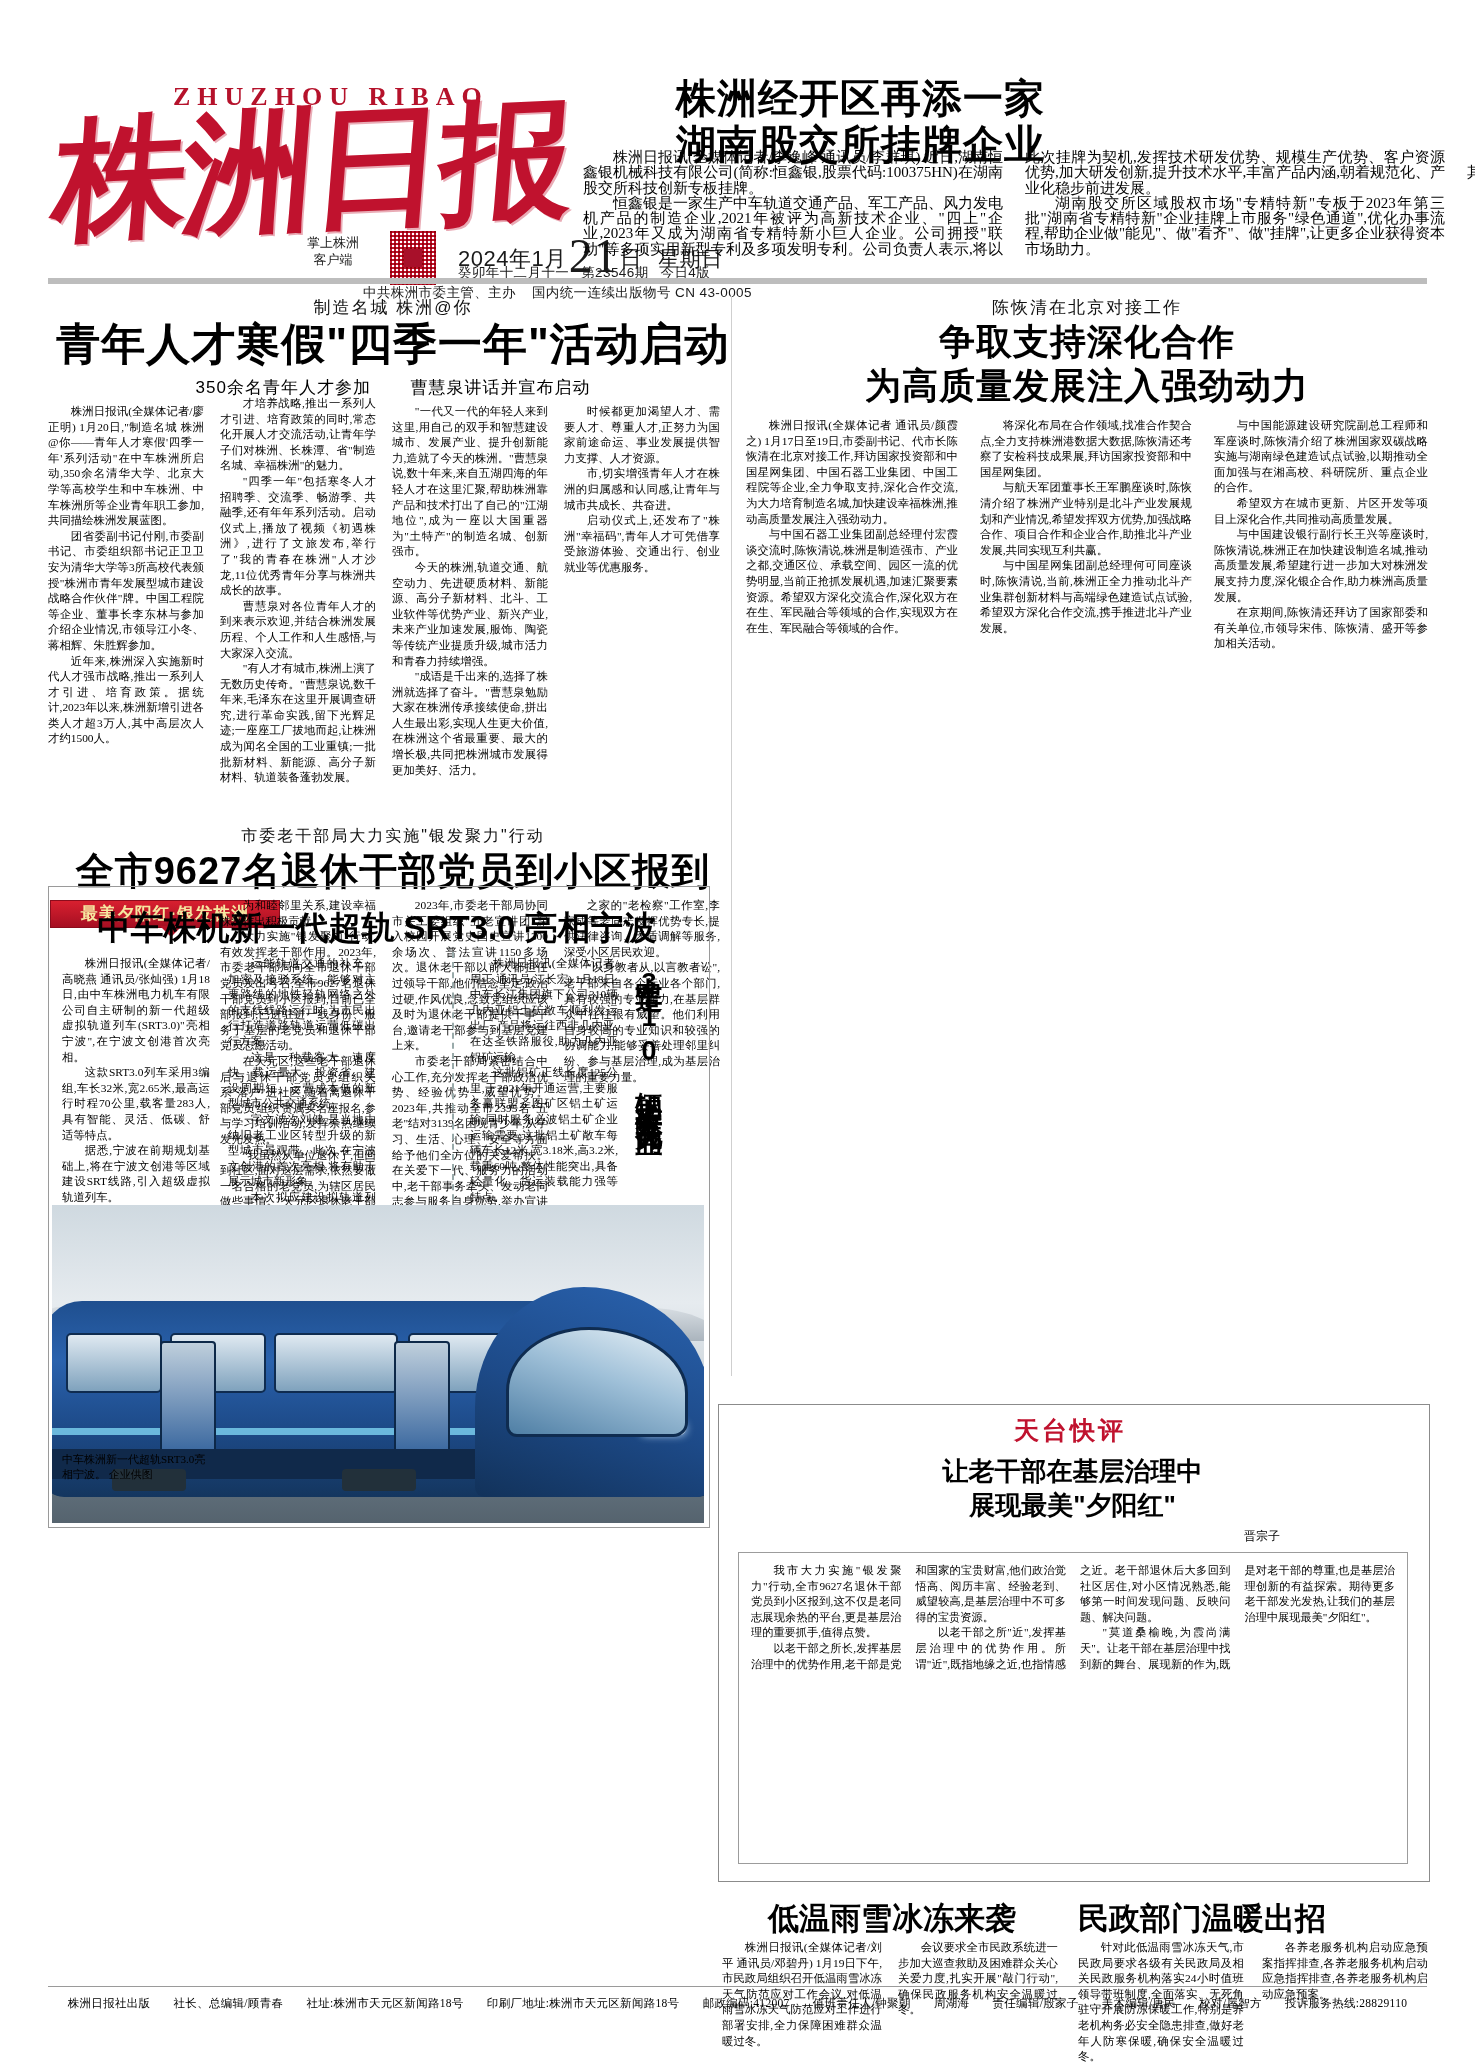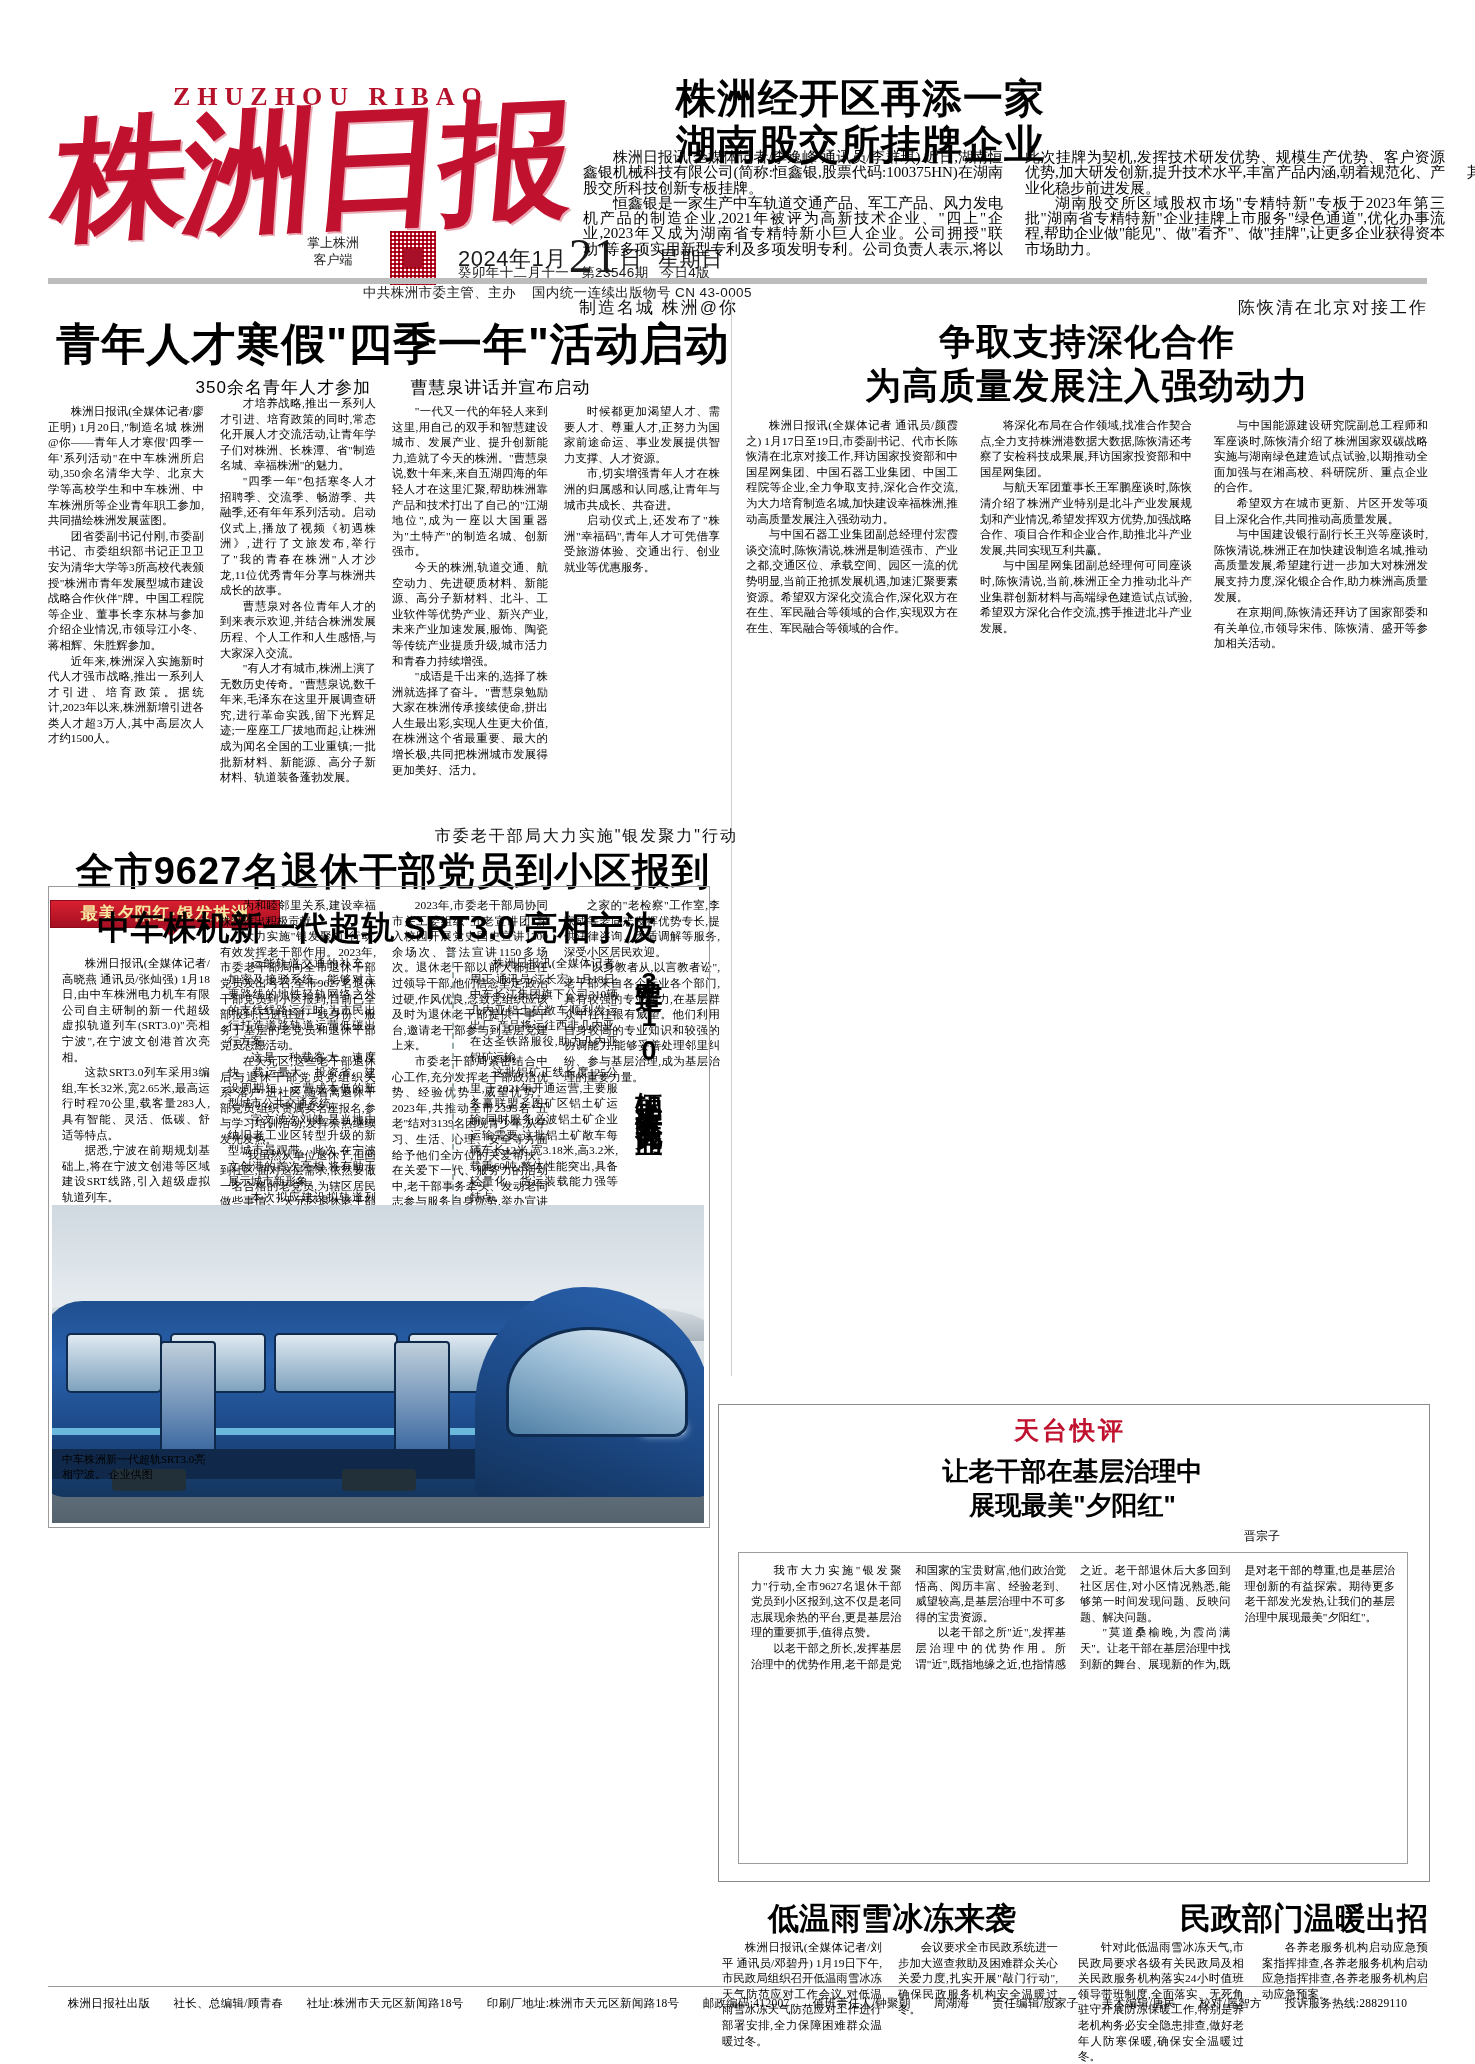--- a/index.html
+++ b/index.html
@@ -38,21 +38,21 @@
   .tr-head{position:absolute;left:676px;top:75px;width:580px;font-size:40px;font-weight:700;
     line-height:46px;letter-spacing:1px;font-family:"Liberation Sans",sans-serif;}
   .tr-body{position:absolute;left:583px;top:150px;width:862px;height:122px;
     column-count:2;column-gap:22px;font-size:15px;line-height:15.3px;text-align:justify;
     font-family:"Liberation Serif","DejaVu Serif",serif;}
   .tr-body p{margin:0;text-indent:2em;}
 
   .rule{position:absolute;left:48px;width:1379px;background:#bdbdbd;}
 
   
-  .kicker{position:absolute;text-align:right;font-size:17px;letter-spacing:2px;color:#111;}
+  .kicker{position:absolute;text-align:center;font-size:17px;letter-spacing:2px;color:#111;}
   .mainhead{position:absolute;font-weight:700;letter-spacing:1px;color:#000;text-align:center;}
   .subhead{position:absolute;text-align:center;font-size:17px;letter-spacing:1px;}
 
   .col{position:absolute;font-family:"Liberation Serif","DejaVu Serif",serif;
        font-size:11.4px;line-height:15.6px;text-align:justify;}
   .col p{margin:0;text-indent:2em;}
 
   .vrule{position:absolute;width:1px;background:#cfcfcf;}
 
   
@@ -305,21 +305,21 @@
   </div>
   <div class="cbox-by">晋宗子</div>
   <div class="cbox-inner">
     <p>我市大力实施"银发聚力"行动,全市9627名退休干部党员到小区报到,这不仅是老同志展现余热的平台,更是基层治理的重要抓手,值得点赞。</p>
     <p>以老干部之所长,发挥基层治理中的优势作用,老干部是党和国家的宝贵财富,他们政治觉悟高、阅历丰富、经验老到、威望较高,是基层治理中不可多得的宝贵资源。</p>
     <p>以老干部之所"近",发挥基层治理中的优势作用。所谓"近",既指地缘之近,也指情感之近。老干部退休后大多回到社区居住,对小区情况熟悉,能够第一时间发现问题、反映问题、解决问题。</p>
     <p>"莫道桑榆晚,为霞尚满天"。让老干部在基层治理中找到新的舞台、展现新的作为,既是对老干部的尊重,也是基层治理创新的有益探索。期待更多老干部发光发热,让我们的基层治理中展现最美"夕阳红"。</p>
   </div>
 
   <div class="smallhead" style="left:722px;top:1898px;width:340px;font-size:31px;text-align:center;">低温雨雪冰冻来袭</div>
-  <div class="smallhead" style="left:1078px;top:1898px;width:350px;font-size:31px;text-align:right;">民政部门温暖出招</div>
+  <div class="smallhead" style="left:1078px;top:1898px;width:350px;font-size:31px;text-align:left;">民政部门温暖出招</div>
 
   <div class="col" style="left:722px;top:1940px;width:160px;height:44px;">
     <p>株洲日报讯(全媒体记者/刘平 通讯员/邓碧丹) 1月19日下午,市民政局组织召开低温雨雪冰冻天气防范应对工作会议,对低温雨雪冰冻天气防范应对工作进行部署安排,全力保障困难群众温暖过冬。</p>
   </div>
   <div class="col" style="left:898px;top:1940px;width:160px;height:44px;">
     <p>会议要求全市民政系统进一步加大巡查救助及困难群众关心关爱力度,扎实开展"敲门行动",确保民政服务机构安全温暖过冬。</p>
   </div>
   <div class="col" style="left:1078px;top:1940px;width:166px;height:44px;">
     <p>针对此低温雨雪冰冻天气,市民政局要求各级有关民政局及相关民政服务机构落实24小时值班领导带班制度,全面落实、无死角驻守开展防冻保暖工作,特别是养老机构务必安全隐患排查,做好老年人防寒保暖,确保安全温暖过冬。</p>
   </div>

